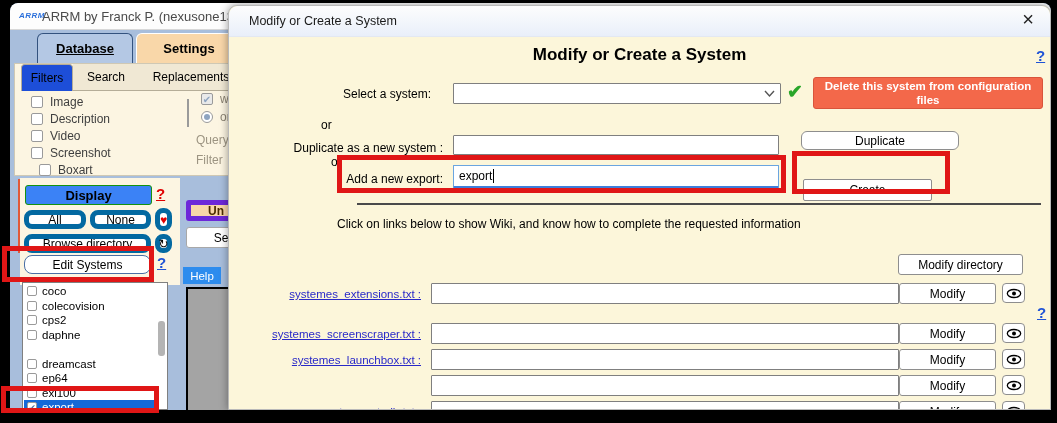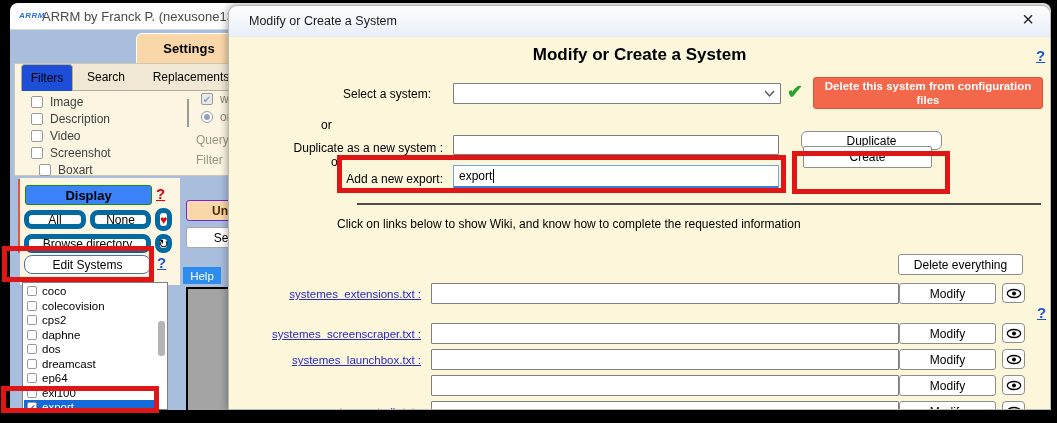--- a/index.html
+++ b/index.html
@@ -90,20 +90,21 @@
 
 <div class="screen">
 
   <div class="arrm">
     <div class="titlebar">
       <span class="arrm-logo">ARRM</span>
       <span class="arrm-title">ARRM by Franck P. (nexusone13) &amp;</span>
     </div>
 
     <div class="tabstrip">
+      <div class="tab tab-db">Database</div>
       <div class="tab tab-set">Settings</div>
     </div>
 
     <div class="filters-panel">
       <div class="subtab active" style="left:6px;width:52px">Filters</div>
       <div class="subtab inactive" style="left:58px;width:66px">Search</div>
       <div class="subtab inactive" style="left:124px;width:104px">Replacements</div>
 
       <div class="chkrow" style="left:16px;top:31px">
         <span class="chk"></span>
@@ -172,44 +173,40 @@
           <span>colecovision</span>
       </div>
       <div class="sysitem" style="top:30px">
         <span class="chk"></span>
           <span>cps2</span>
       </div>
       <div class="sysitem" style="top:44.5px">
         <span class="chk"></span>
           <span>daphne</span>
       </div>
-      <div class="sysitem" style="top:59px">
-        <span class="chk"></span>
-          <span>dos</span>
-      </div>
       <div class="sysitem" style="top:73.5px">
         <span class="chk"></span>
           <span>dreamcast</span>
       </div>
       <div class="sysitem" style="top:88px">
         <span class="chk"></span>
           <span>ep64</span>
       </div>
       <div class="sysitem" style="top:102.5px">
         <span class="chk"></span>
           <span>exl100</span>
       </div>
       <div class="sysitem sel" style="top:117px">
         <span class="chk on">✔</span>
           <span>export</span>
       </div>
       <div class="sys-scroll"></div>
     </div>
 
-    <div class="midbtn" style="left:176px;top:197px;width:70px;height:21px;background:#f9d7a9;border:1px solid #6d28d9;color:#4a2d00;padding-right:27px">Un</div>
+    <div class="midbtn" style="left:176px;top:197px;width:70px;height:21px;background:#f9d7a9;border:5px solid #6d28d9;color:#4a2d00;padding-right:27px">Un</div>
     <div class="midbtn" style="left:176px;top:224px;width:70px;height:21px;background:#fff;border:1px solid #a8a8a8;font-weight:normal;padding-right:24px">Sel</div>
     <div class="helptag">Help</div>
     <div class="graybox"></div>
   </div>
 
   <div class="dialog">
     <div class="dlg-titlebar">
       <span class="dlg-title">Modify or Create a System</span>
       <span class="dlg-close">×</span>
     </div>
@@ -225,35 +222,35 @@
         </svg>
     </div>
     <div class="greencheck" style="left:558px;top:74px">✔</div>
     <div class="delbtn" style="left:584px;top:71px;width:230px;height:32px">Delete this system from configuration files</div>
 
     <div class="lbl" style="left:92px;top:112px">or</div>
     <div class="lbl rlbl" style="left:54px;top:135px;width:160px">Duplicate as a new system :</div>
     <div class="field" style="left:224px;top:129px;width:326px;height:20px">
       <span></span>
     </div>
-    <div class="wbtn" style="left:572px;top:125px;width:141px;height:19px;border-radius:6px">Duplicate</div>
+    <div class="wbtn" style="left:572px;top:125px;width:158px;height:19px;border-radius:6px">Duplicate</div>
 
     <div class="lbl" style="left:102px;top:149px">or</div>
     <div class="lbl rlbl" style="left:54px;top:166px;width:160px">Add a new export:</div>
     <div class="field focus" style="left:224px;top:159px;width:326px;height:23px">
       <span>export</span>
         <span class="caret"></span>
     </div>
-    <div class="wbtn" style="left:574px;top:140px;width:129px;height:22px;border-radius:2px">Create</div>
+    <div class="wbtn" style="left:574px;top:173px;width:129px;height:22px;border-radius:2px">Create</div>
 
     <div class="sep" style="left:128px;top:197px;width:684px"></div>
 
     <div class="lbl" style="left:108px;top:211px">Click on links below to show Wiki, and know how to complete the requested information</div>
 
-    <div class="wbtn" style="left:669px;top:248px;width:125px;height:21px">Delete everything</div>
+    <div class="wbtn" style="left:669px;top:248px;width:125px;height:21px">Modify directory</div>
 
     <div class="link" style="left:30px;top:282px;width:162px">systemes_extensions.txt :</div>
     <div class="field" style="left:202px;top:277px;width:468px;height:21px">
         <span></span>
       </div>
     <div class="wbtn" style="left:670px;top:277px;width:97px;height:21px">Modify</div>
     <div class="eyebtn" style="left:773px;top:277px">
       <svg width="16" height="11" viewBox="0 0 24 16">
           <ellipse cx="12" cy="8" rx="10" ry="6" fill="none" stroke="#000" stroke-width="2"></ellipse>
           <circle cx="12" cy="8" r="3" fill="#000"></circle>

